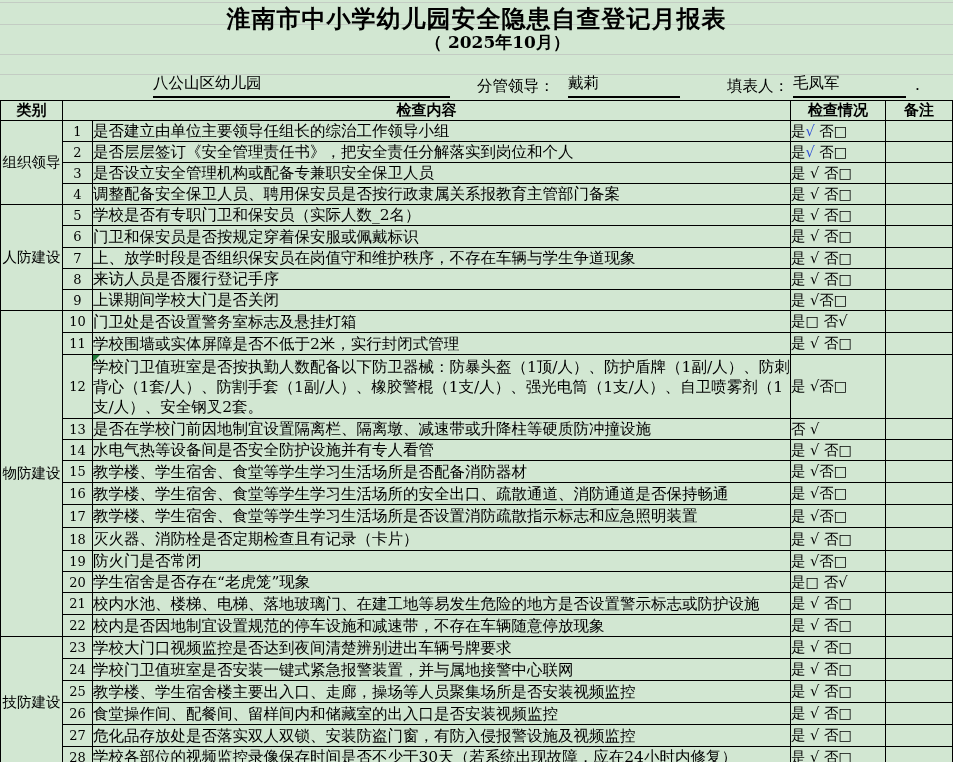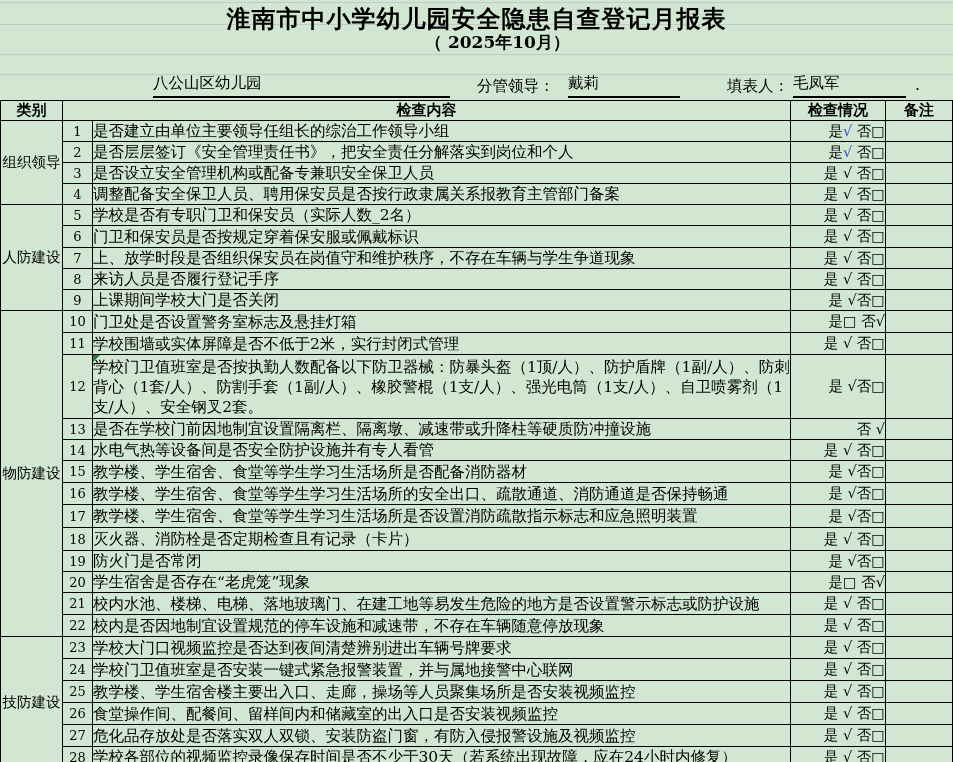--- a/index.html
+++ b/index.html
@@ -31,21 +31,21 @@
     border-collapse:collapse;table-layout:fixed;
     font-family:"DejaVu Serif","Liberation Serif",serif;
   }
   table.report th,table.report td{
     border:1px solid #000;padding:0;overflow:hidden;vertical-align:middle;
   }
   table.report th{font-weight:bold;font-size:15px;text-align:center;}
   td.cat{font-size:14.5px;text-align:center;padding:0 1px;}
   td.num{font-size:13px;text-align:center;}
   td.content{font-size:15.5px;line-height:20px;padding:0 3px;position:relative;text-align:left;}
-  td.status{font-size:14.5px;text-align:right;white-space:nowrap;}
+  td.status{font-size:14.5px;text-align:left;white-space:nowrap;}
   td.remark{}
   .blue{color:#2e4fd7;}
   .tri{
     position:absolute;top:0;left:0;width:0;height:0;
     border-top:7px solid #1f7a38;border-right:7px solid transparent;
   }
 </style>
 </head>
 <body>
 

